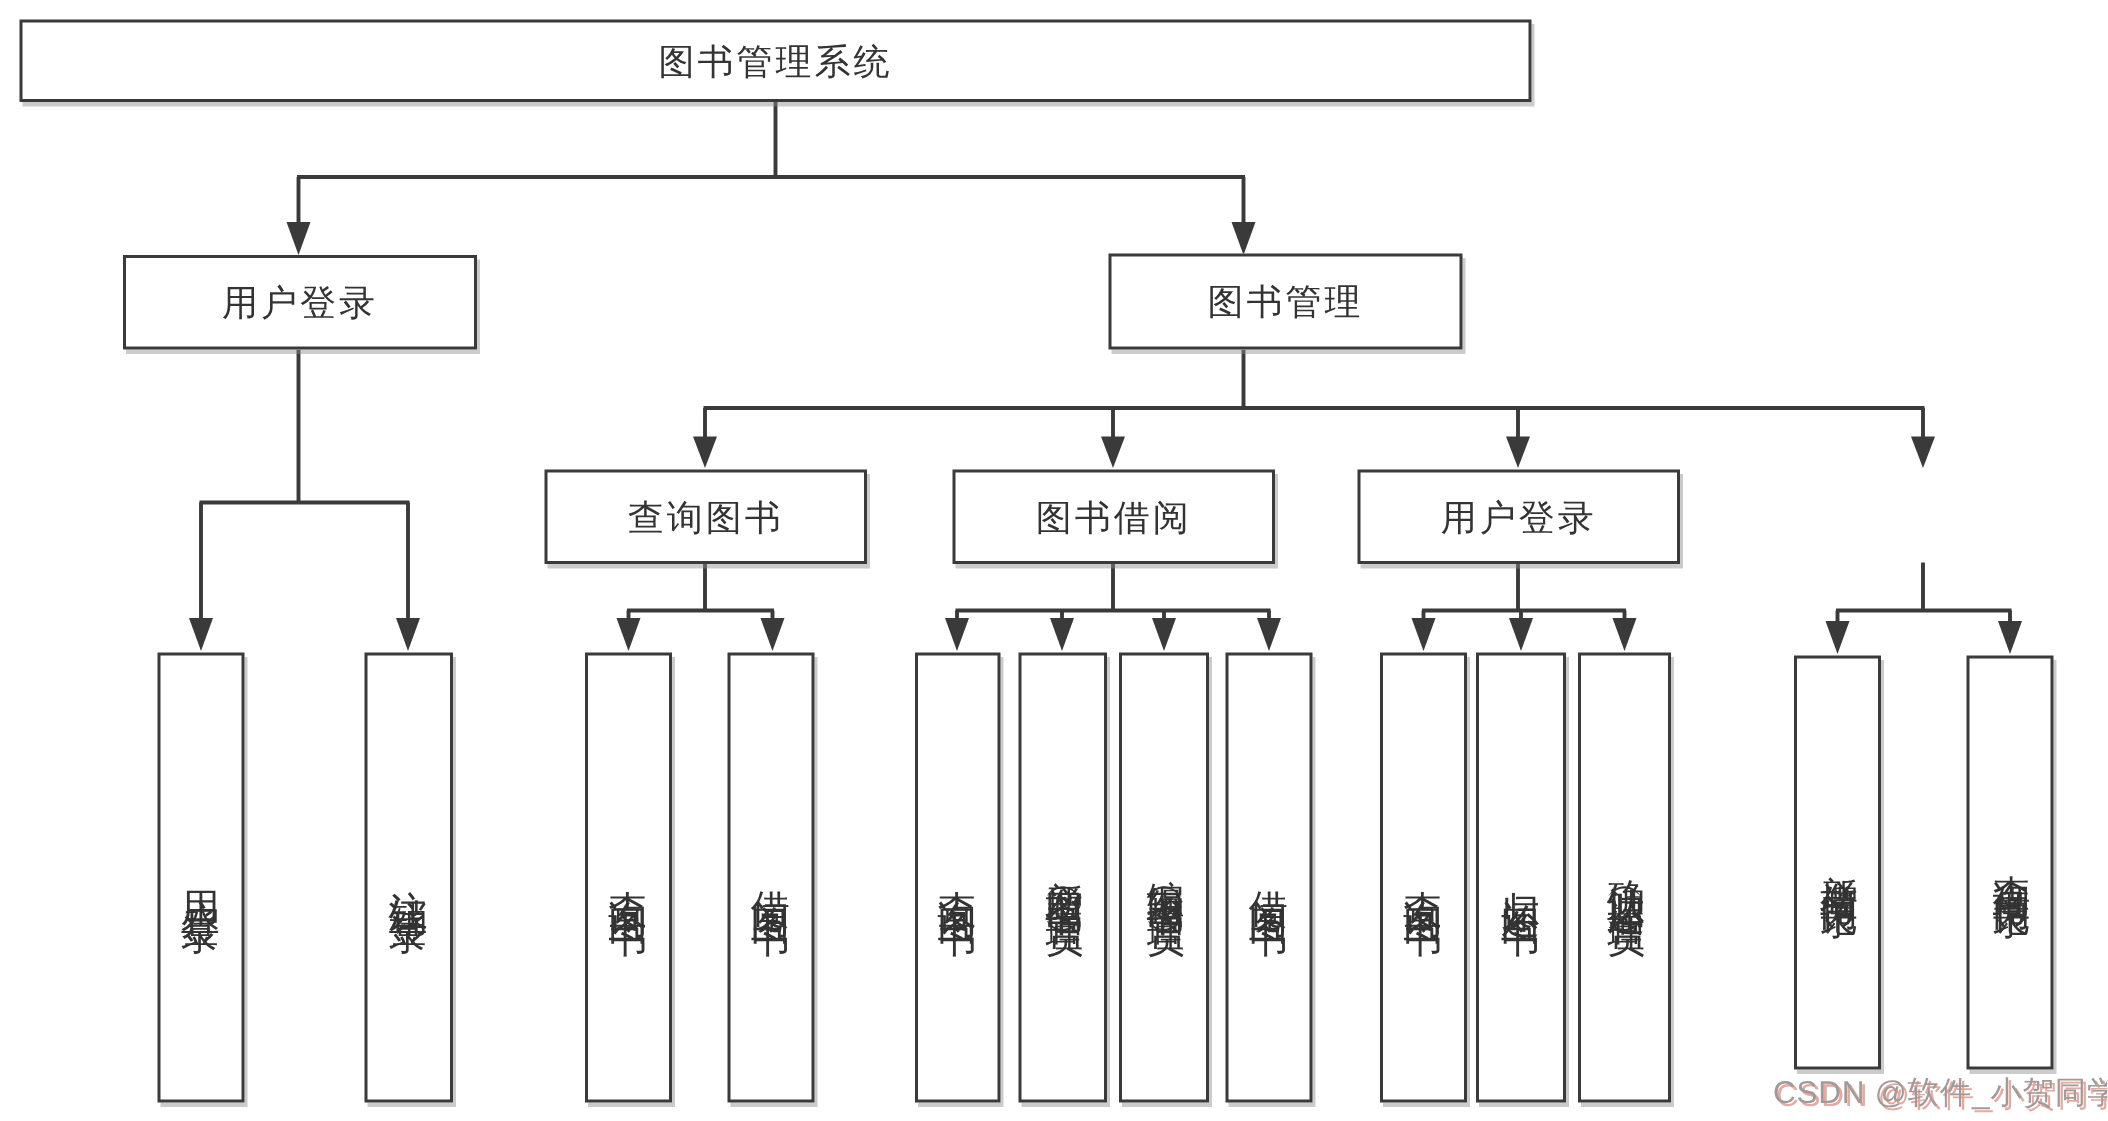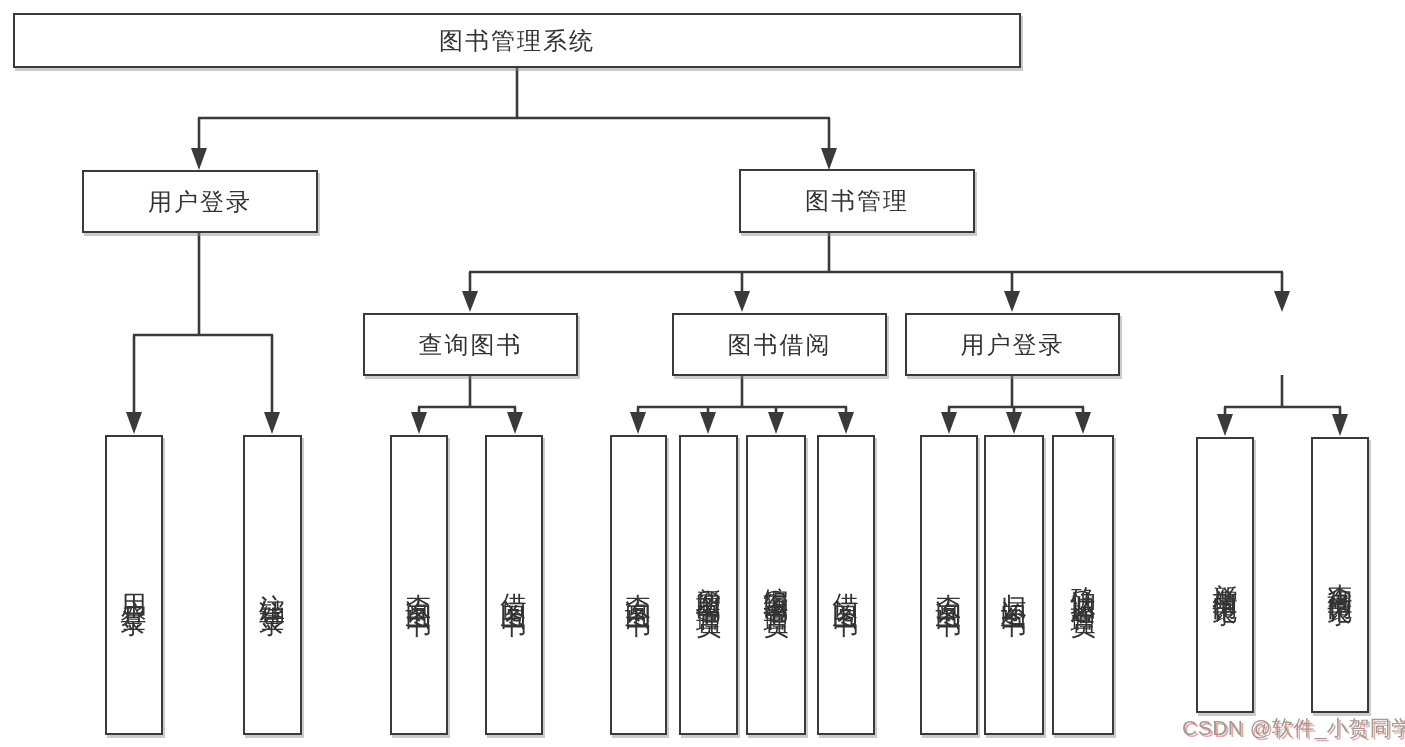--- a/index.html
+++ b/index.html
@@ -136,21 +136,21 @@
   <div class="node" style="left:82px;top:170px;width:236px;height:63px;">
     <span class="hlabel">用户登录</span>
   </div>
   <div class="node" style="left:711px;top:169px;width:236px;height:64px;margin-left:28px;">
     <span class="hlabel">图书管理</span>
   </div>
 
   <div class="node" style="left:363px;top:313px;width:215px;height:63px;">
     <span class="hlabel">查询图书</span>
   </div>
-  <div class="node" style="left:635px;top:313px;width:215px;height:63px;margin-left:37px;">
+  <div class="node" style="left:635px;top:313px;width:215px;height:63px;">
     <span class="hlabel">图书借阅</span>
   </div>
   <div class="node" style="left:905px;top:313px;width:215px;height:63px;">
     <span class="hlabel">用户登录</span>
   </div>
 
   <div class="node leaf" style="left:105px;top:435px;width:58px;height:300px;">
     <span class="vlabel">用户登录</span>
   </div>
   <div class="node leaf" style="left:243px;top:435px;width:59px;height:300px;">

